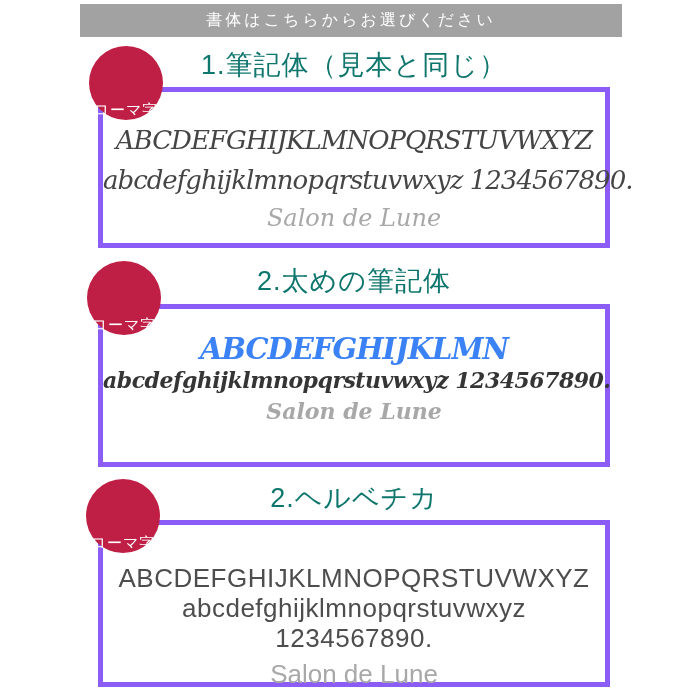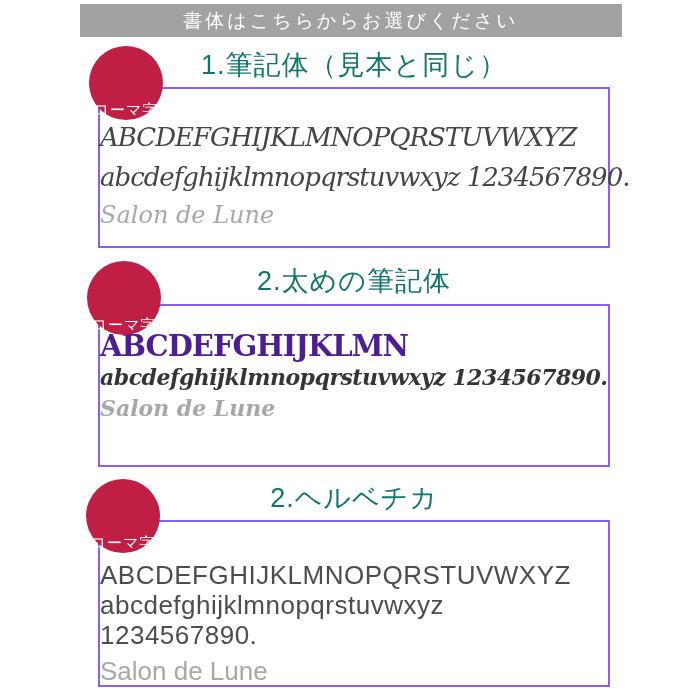--- a/index.html
+++ b/index.html
@@ -21,21 +21,21 @@
     position: absolute;
     left: 80px;
     top: 4px;
     width: 542px;
     height: 33px;
     background: #a2a2a2;
     color: #ffffff;
     display: flex;
     align-items: center;
     justify-content: center;
-    font-size: 19px;
+    font-size: 16px;
     letter-spacing: 3px;
   }
 
   
   .section-title {
     position: absolute;
     left: 98px;
     width: 512px;
     margin: 0;
     text-align: center;
@@ -47,24 +47,24 @@
   }
   .title-1 { top: 48px; }
   .title-2 { top: 264px; }
   .title-3 { top: 481px; }
 
   
   .sample-box {
     position: absolute;
     left: 98px;
     width: 512px;
-    border: 2px solid #8b5cf6;
+    border: 5px solid #8b5cf6;
     background: #ffffff;
     box-sizing: border-box;
-    text-align: left;
+    text-align: center;
   }
   .box-1 { top: 87px;  height: 161px; padding-top: 28px; }
   .box-2 { top: 304px; height: 163px; padding-top: 24px; }
   .box-3 { top: 520px; height: 167px; padding-top: 38px; }
 
   
   .romaji-badge {
     position: absolute;
     width: 74px;
     height: 74px;
@@ -99,25 +99,26 @@
     font-style: italic;
     font-size: 24px;
     line-height: 32px;
     margin-top: 2px;
     color: #a8a8a8;
   }
 
   
   .s2-big {
     font-family: "DejaVu Serif", serif;
+    font-style: italic;
     font-weight: bold;
     font-size: 29px;
     line-height: 32px;
     letter-spacing: -1px;
-    color: #4c1d95;
+    color: #3b82f6;
     white-space: nowrap;
   }
   .s2-small {
     font-family: "DejaVu Serif", serif;
     font-style: italic;
     font-weight: bold;
     font-size: 22px;
     line-height: 31px;
     letter-spacing: -0.5px;
     color: #353535;

